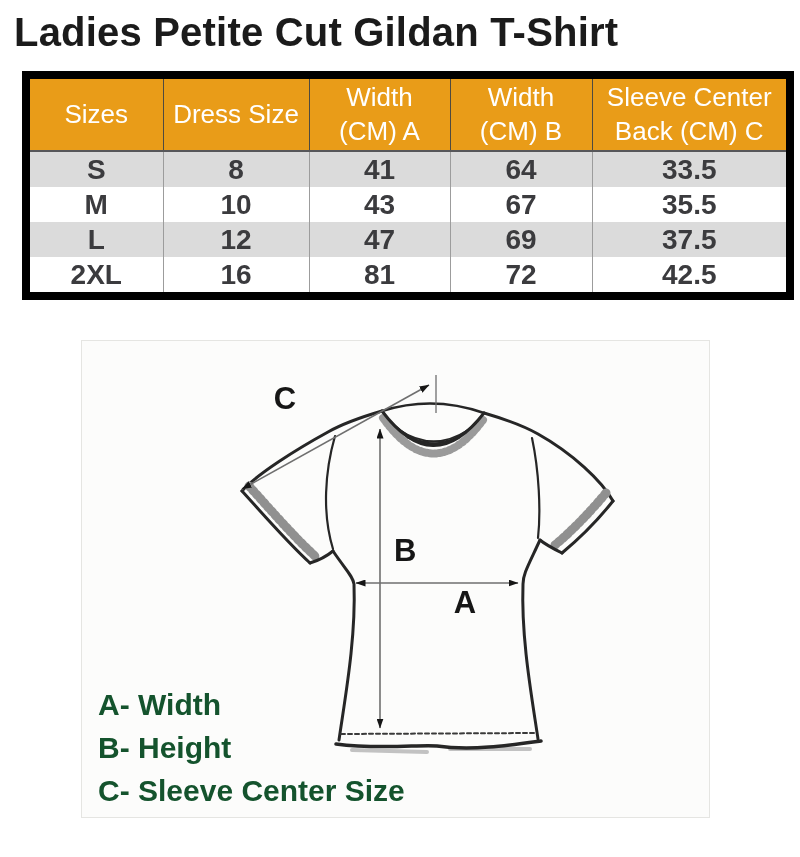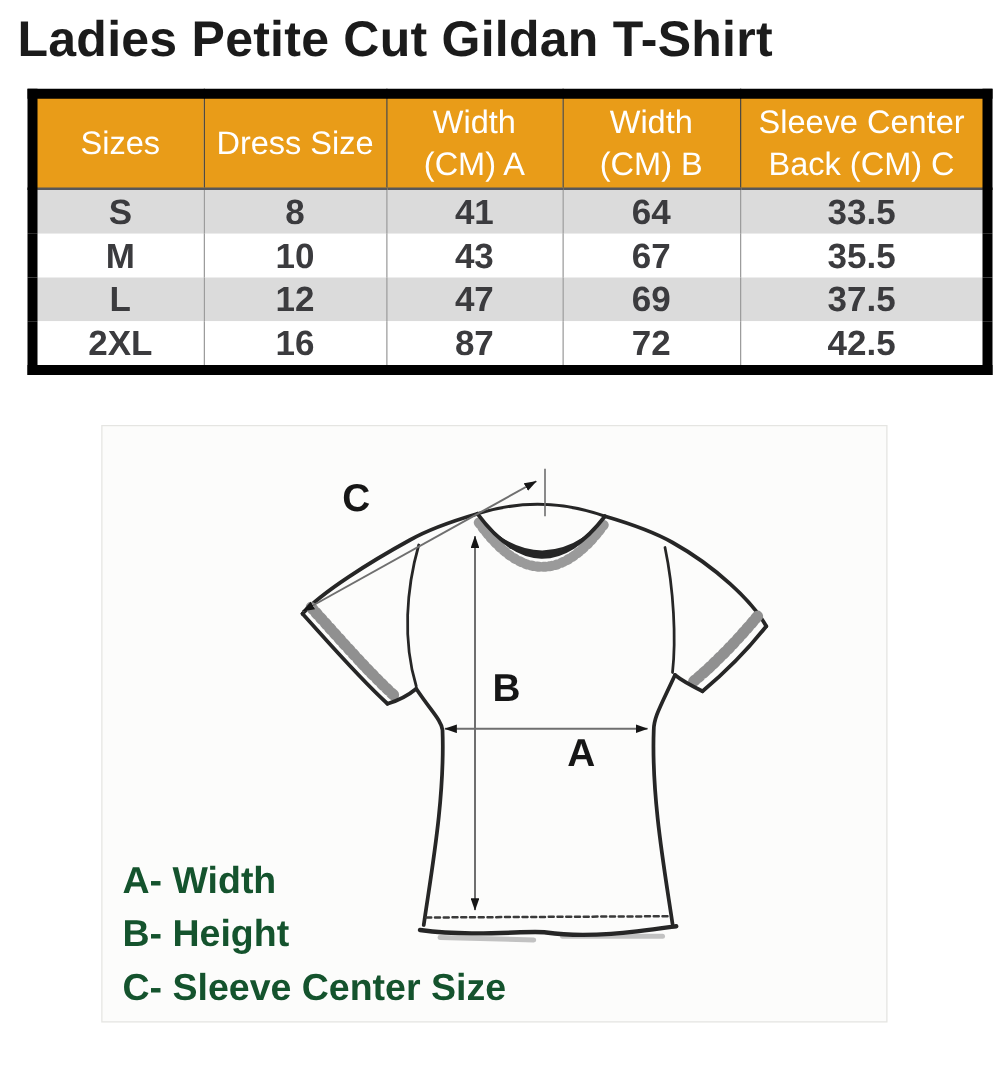--- a/index.html
+++ b/index.html
@@ -98,21 +98,21 @@
     <tr>
       <td>L</td>
       <td>12</td>
       <td>47</td>
       <td>69</td>
       <td>37.5</td>
     </tr>
     <tr>
       <td>2XL</td>
       <td>16</td>
-      <td>87</td>
+      <td>81</td>
       <td>72</td>
       <td>42.5</td>
     </tr>
   </tbody>
 </table>
 
 <div class="diagram">
   <svg width="627" height="476" viewBox="0 0 627 476">
     <defs>
       <marker id="arr" viewBox="0 0 10 7" refX="9.5" refY="3.5" markerWidth="10" markerHeight="7" markerUnits="userSpaceOnUse" orient="auto-start-reverse">

